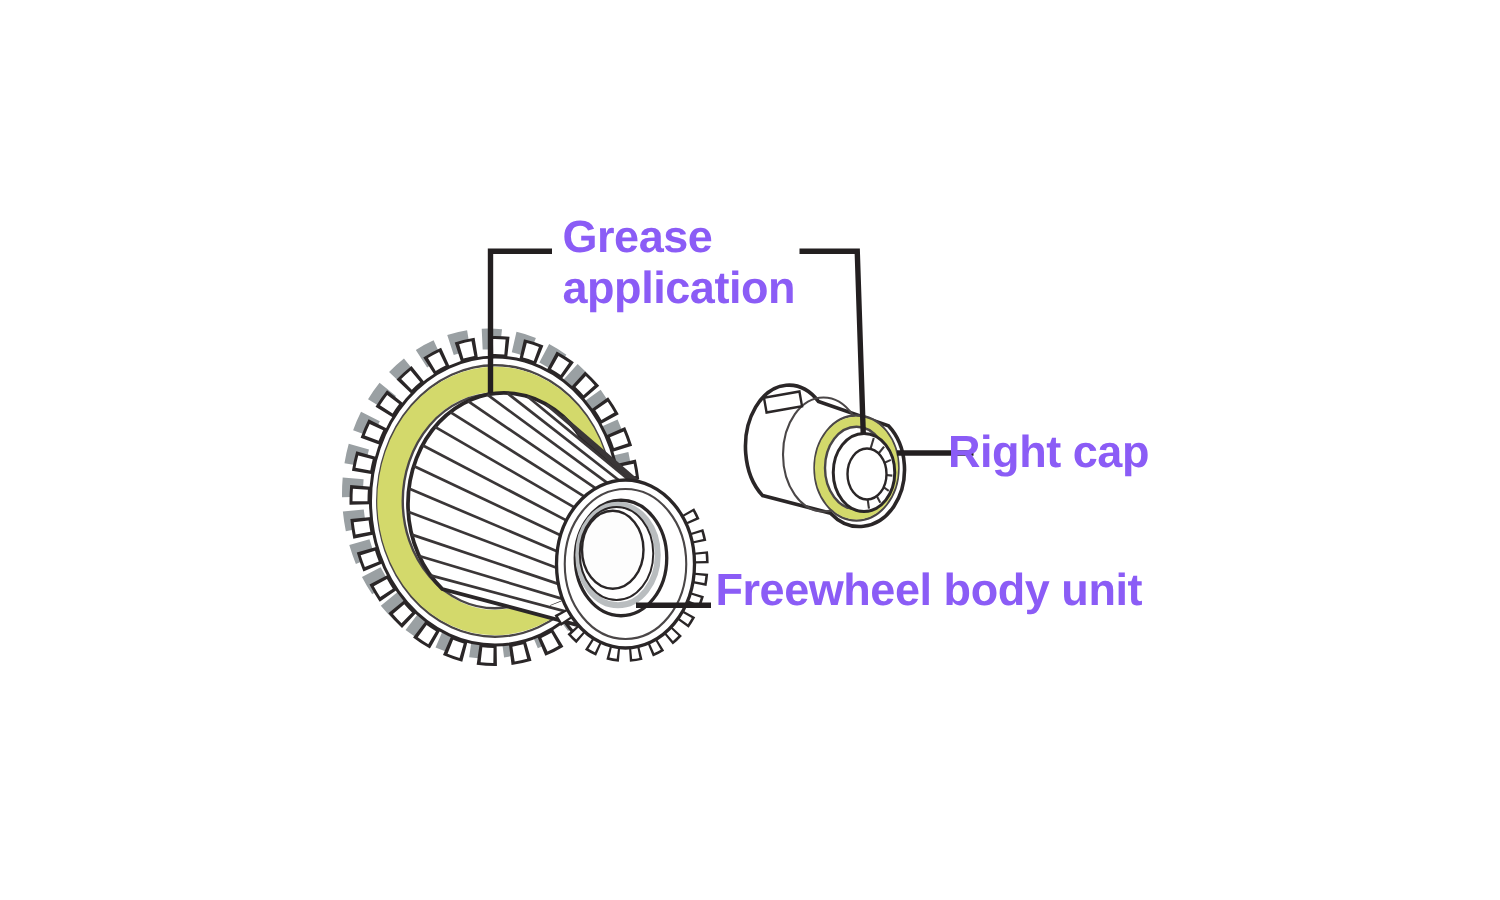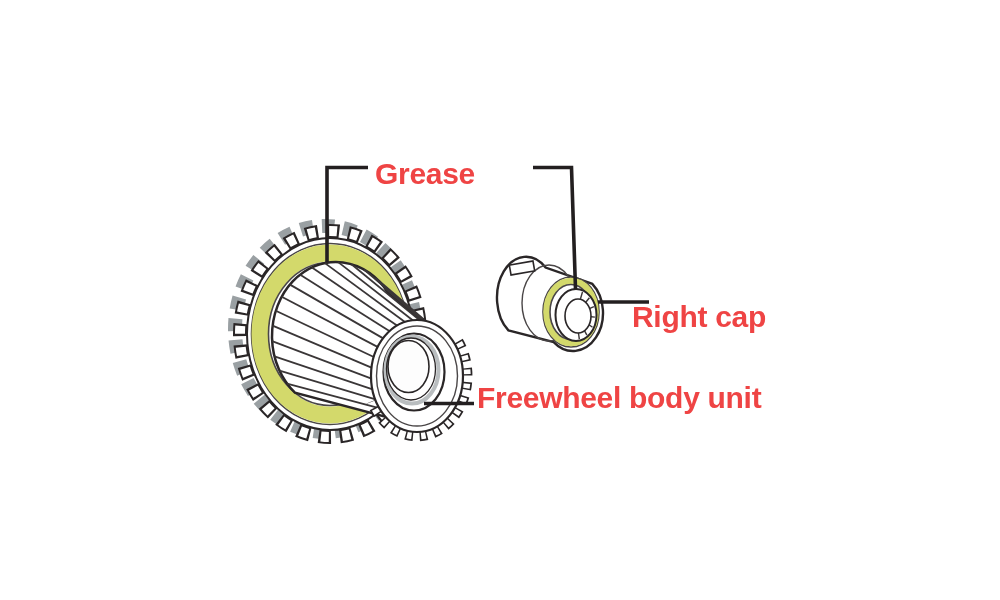--- a/index.html
+++ b/index.html
@@ -7,29 +7,28 @@
     position:relative;width:1000px;height:600px;background:#ffffff;
     overflow:hidden;font-family:"Liberation Sans",sans-serif;
   }
   #stage svg{position:absolute;left:0;top:0;}
   .label{
     position:absolute;
     font-family:"Liberation Sans",sans-serif;
     font-weight:700;
     font-size:30px;
     line-height:34px;
-    color:#ef4444;
+    color:#8b5cf6;
     letter-spacing:-0.3px;
     white-space:nowrap;
-    margin-top:15px;
   }
   .label span{display:block;}
   #label-grease{left:375px;top:142px;}
   #label-right-cap{left:632px;top:285px;}
-  #label-freewheel{left:477px;top:366px;}
+  #label-freewheel{left:477px;top:377px;}
 </style>
 </head>
 <body>
 
 <div id="stage">
 
   <svg width="1000" height="600" viewBox="0 0 1000 600">
 
     <rect x="0" y="0" width="1000" height="600" fill="#ffffff"></rect>
 
@@ -104,19 +103,20 @@
     <g stroke="#231f20" stroke-width="3.6" fill="none" stroke-linejoin="miter">
       <path d="M368,167.5 L327,167.5 L327,262"></path>
       <path d="M533,167.5 L571.5,167.5 L575.5,289"></path>
       <path d="M598,302 L649,302"></path>
       <path d="M424,403.5 L474,403.5"></path>
     </g>
   </svg>
 
   <div class="label" id="label-grease">
     <span>Grease</span>
+    <span>application</span>
   </div>
 
   <div class="label" id="label-right-cap">Right cap</div>
 
   <div class="label" id="label-freewheel">Freewheel body unit</div>
 
 </div>
 
 </body></html>

